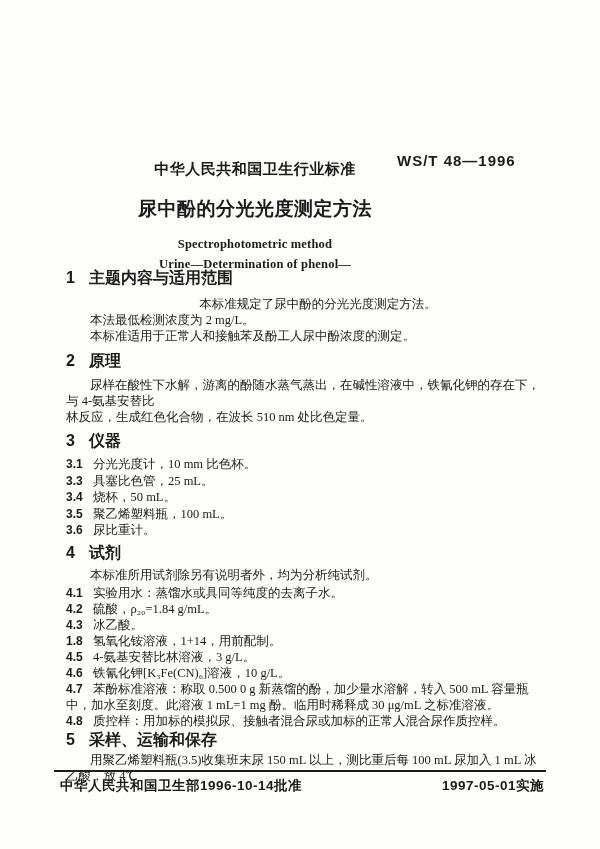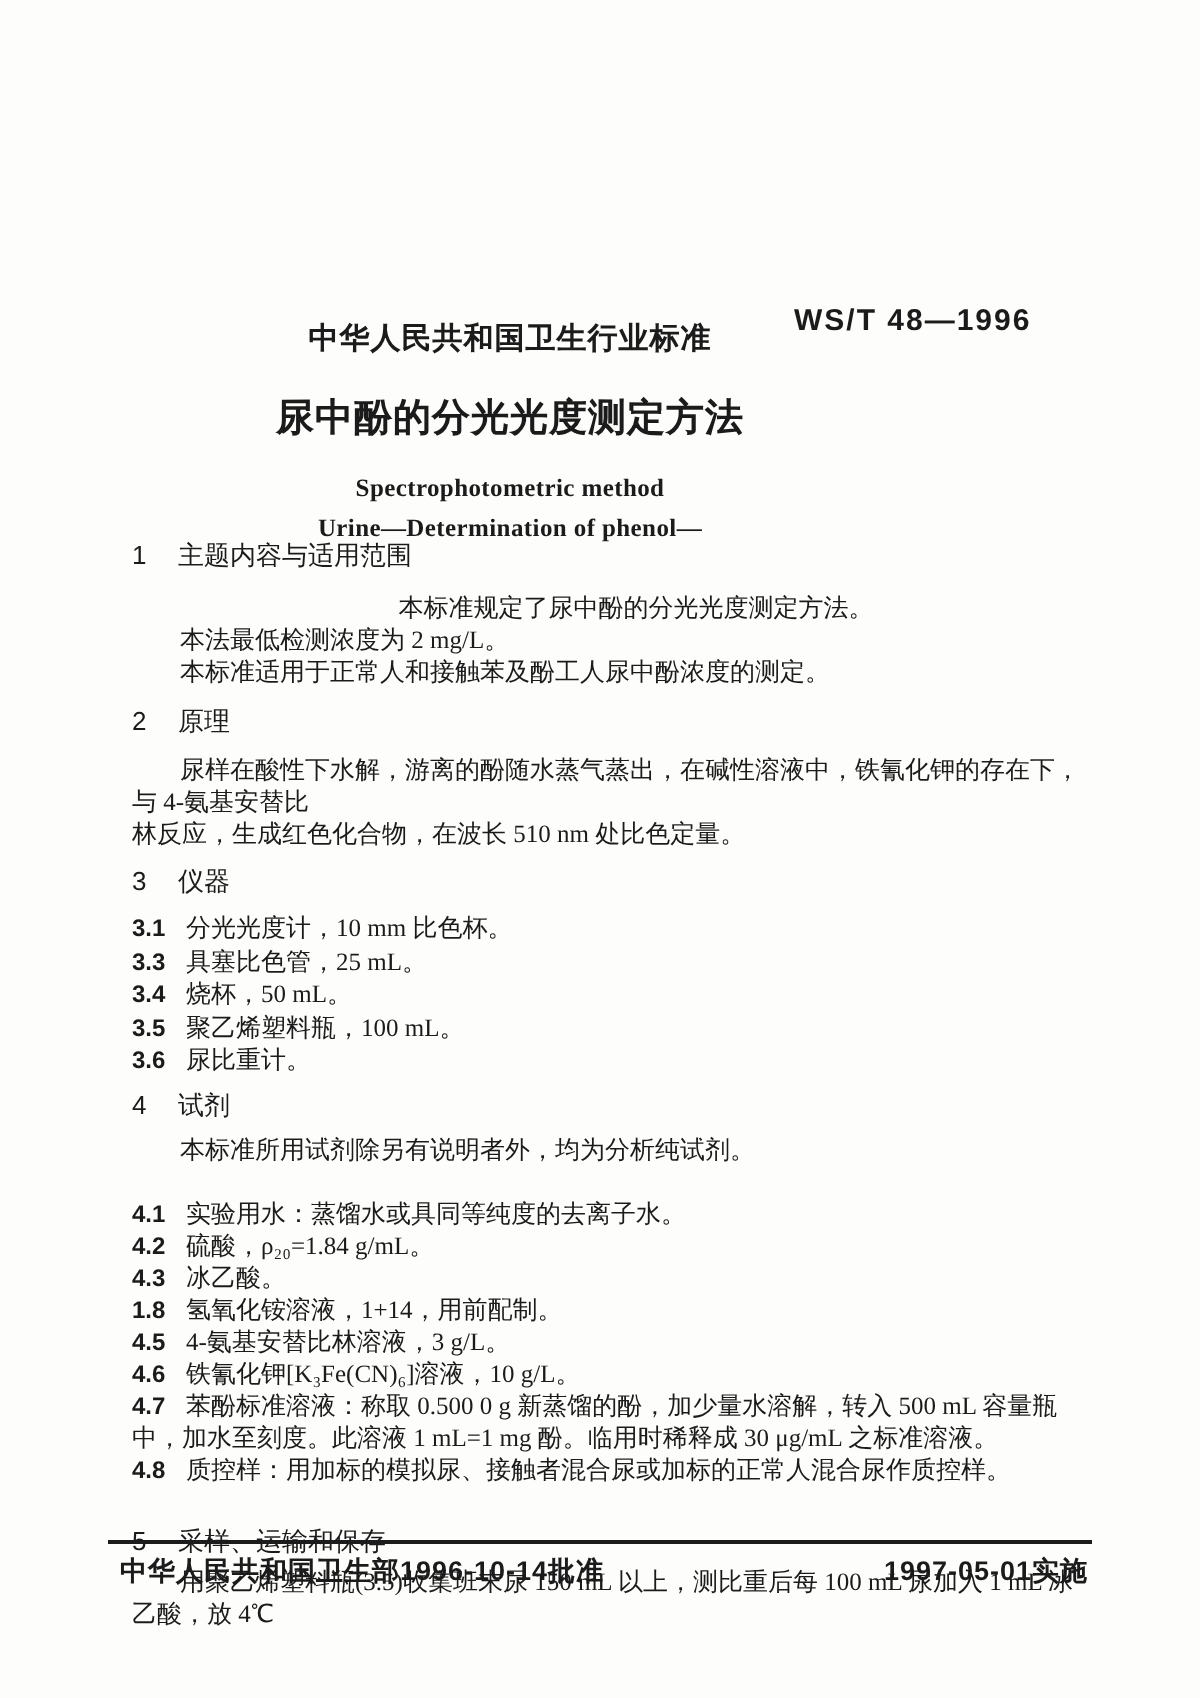--- a/index.html
+++ b/index.html
@@ -25,33 +25,33 @@
   .std-no {
     position:absolute; top:152px; left:397px;
     font-family:"Liberation Sans", sans-serif; font-weight:bold;
     font-size:15px; letter-spacing:1px; white-space:nowrap;
   }
   .content {
     position:absolute; top:264px; left:66px; width:480px;
     font-size:12.5px; line-height:16px;
   }
   .sec-h {
-    font-family:"Liberation Sans", sans-serif; font-weight:normal;
-    font-size:13px; line-height:16px;
+    font-family:"Liberation Sans", sans-serif; font-weight:bold;
+    font-size:16px; line-height:16px;
   }
   .sec-h .hno { display:inline-block; min-width:12px; margin-right:11px; }
   .p { line-height:16px; }
   .indent { text-indent:24px; }
   .items3 .item { line-height:16.5px; }
   .items4 .item { line-height:16px; }
   .ino {
     display:inline-block; width:27px;
     font-family:"Liberation Sans", sans-serif; font-weight:bold; font-size:12px;
   }
-  .mt2 { margin-top:16px; } .mt3 { margin-top:20px; } .mt4 { margin-top:4px; }
+  .mt2 { margin-top:2px; } .mt3 { margin-top:3px; } .mt4 { margin-top:4px; }
   .mt6 { margin-top:6px; } .mt7 { margin-top:7px; } .mt8 { margin-top:8px; }
   .mt9 { margin-top:9px; } .mt10 { margin-top:10px;text-align:center; }
   .rule {
     position:absolute; top:770px; left:54px; width:492px;
     border-top:2px solid #1c1c1c;
   }
   .footer-left {
     position:absolute; top:777px; left:60px;
     font-family:"Liberation Sans", sans-serif; font-weight:bold;
     font-size:13.5px; letter-spacing:0.5px; white-space:nowrap;

